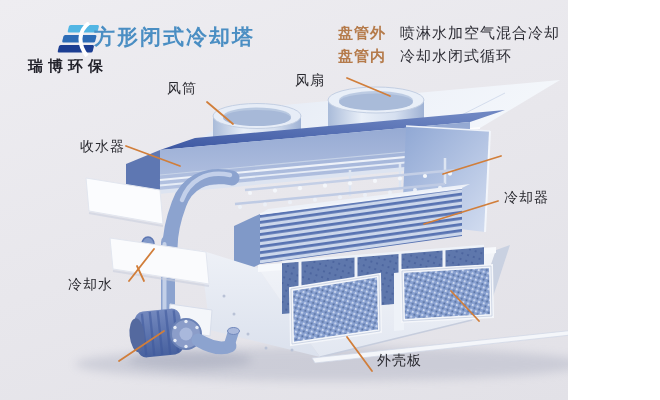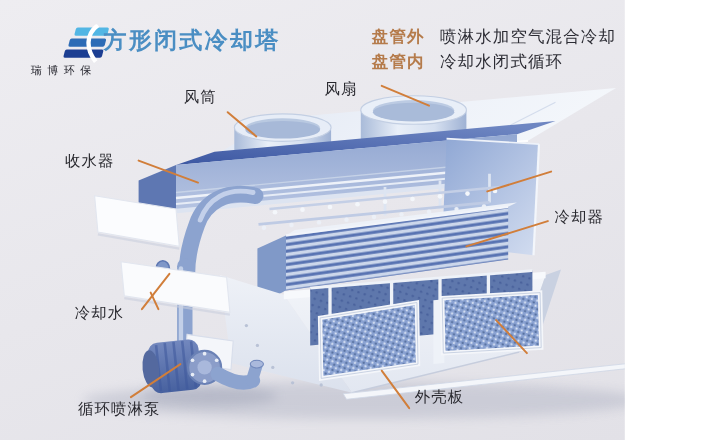--- a/index.html
+++ b/index.html
@@ -9,21 +9,21 @@
     font-family:"Liberation Sans","DejaVu Sans",sans-serif;
   }
   .diagram{position:absolute;left:0;top:0;}
   .logo{position:absolute;left:56px;top:22px;width:44px;height:38px;}
   .title{
     position:absolute;left:94px;top:23px;
     font-size:21px;font-weight:600;letter-spacing:2px;color:#4a8ec3;white-space:nowrap;
   }
   .brand{
     position:absolute;left:28px;top:57px;
-    font-size:10px;font-weight:400;letter-spacing:5px;color:#23232b;white-space:nowrap;
+    font-size:15px;font-weight:700;letter-spacing:5px;color:#23232b;white-space:nowrap;
   }
   .legend{position:absolute;left:338px;top:24px;display:flex;flex-direction:column;gap:4px;}
   .legend-row{display:flex;align-items:baseline;font-size:15px;letter-spacing:1px;white-space:nowrap;}
   .legend-key{color:#b57b4b;font-weight:600;width:62px;}
   .legend-val{color:#2c2c34;font-weight:500;}
   .part-label{
     position:absolute;font-size:14px;font-weight:500;letter-spacing:1px;
     color:#28282e;white-space:nowrap;
   }
 </style>
@@ -267,19 +267,18 @@
       <span class="legend-val">喷淋水加空气混合冷却</span>
     </div>
     <div class="legend-row">
       <span class="legend-key">盘管内</span>
       <span class="legend-val">冷却水闭式循环</span>
     </div>
   </div>
 
   <div class="part-label" style="left:167px;top:80px">风筒</div>
   <div class="part-label" style="left:295px;top:72px">风扇</div>
-  <div class="part-label" style="left:59px;top:138px">收水器</div>
+  <div class="part-label" style="left:80px;top:138px">收水器</div>
   <div class="part-label" style="left:504px;top:189px">冷却器</div>
   <div class="part-label" style="left:68px;top:276px">冷却水</div>
   <div class="part-label" style="left:377px;top:352px">外壳板</div>
-  <div class="part-label" style="left:71px;top:363px">循环喷淋泵</div>
 
 </div>
 
 </body></html>

